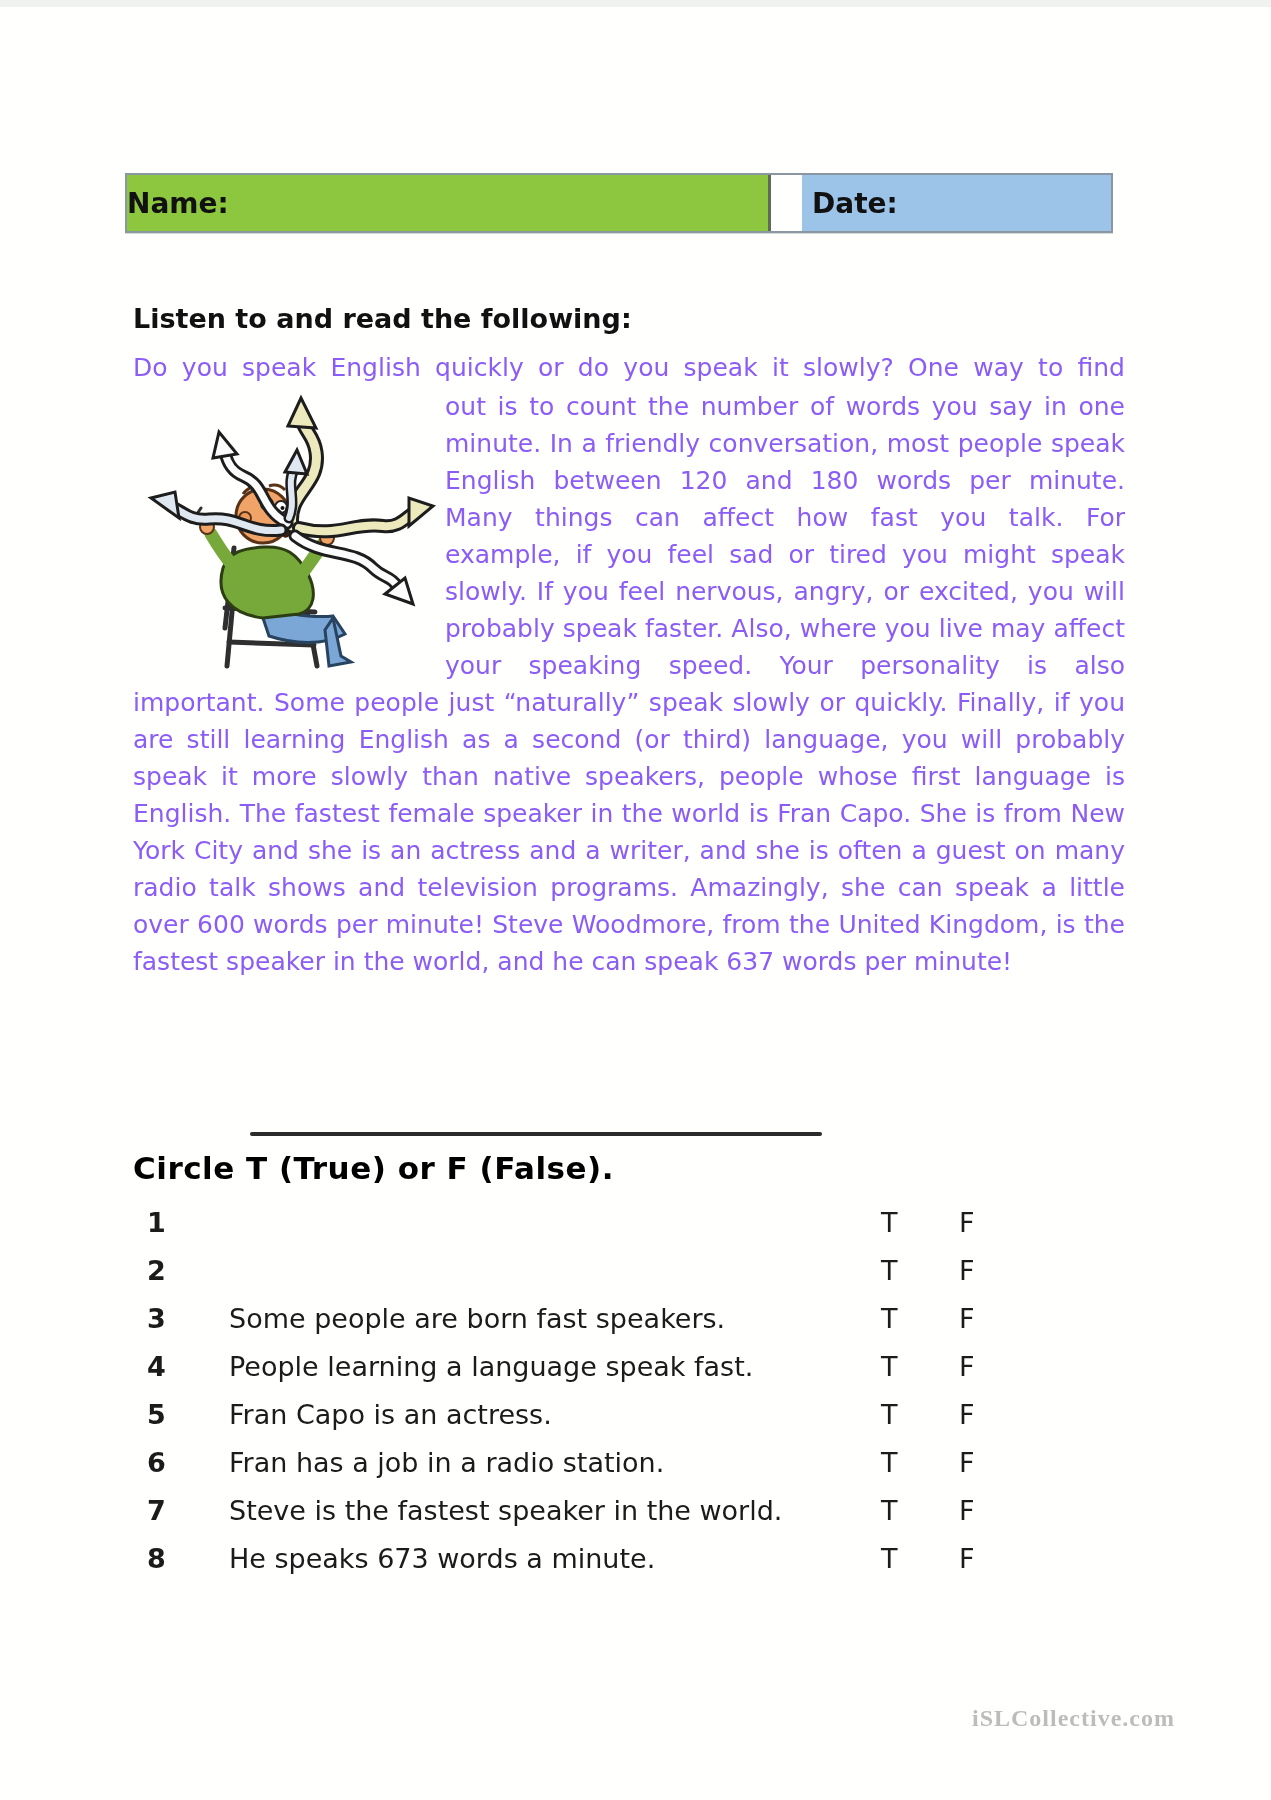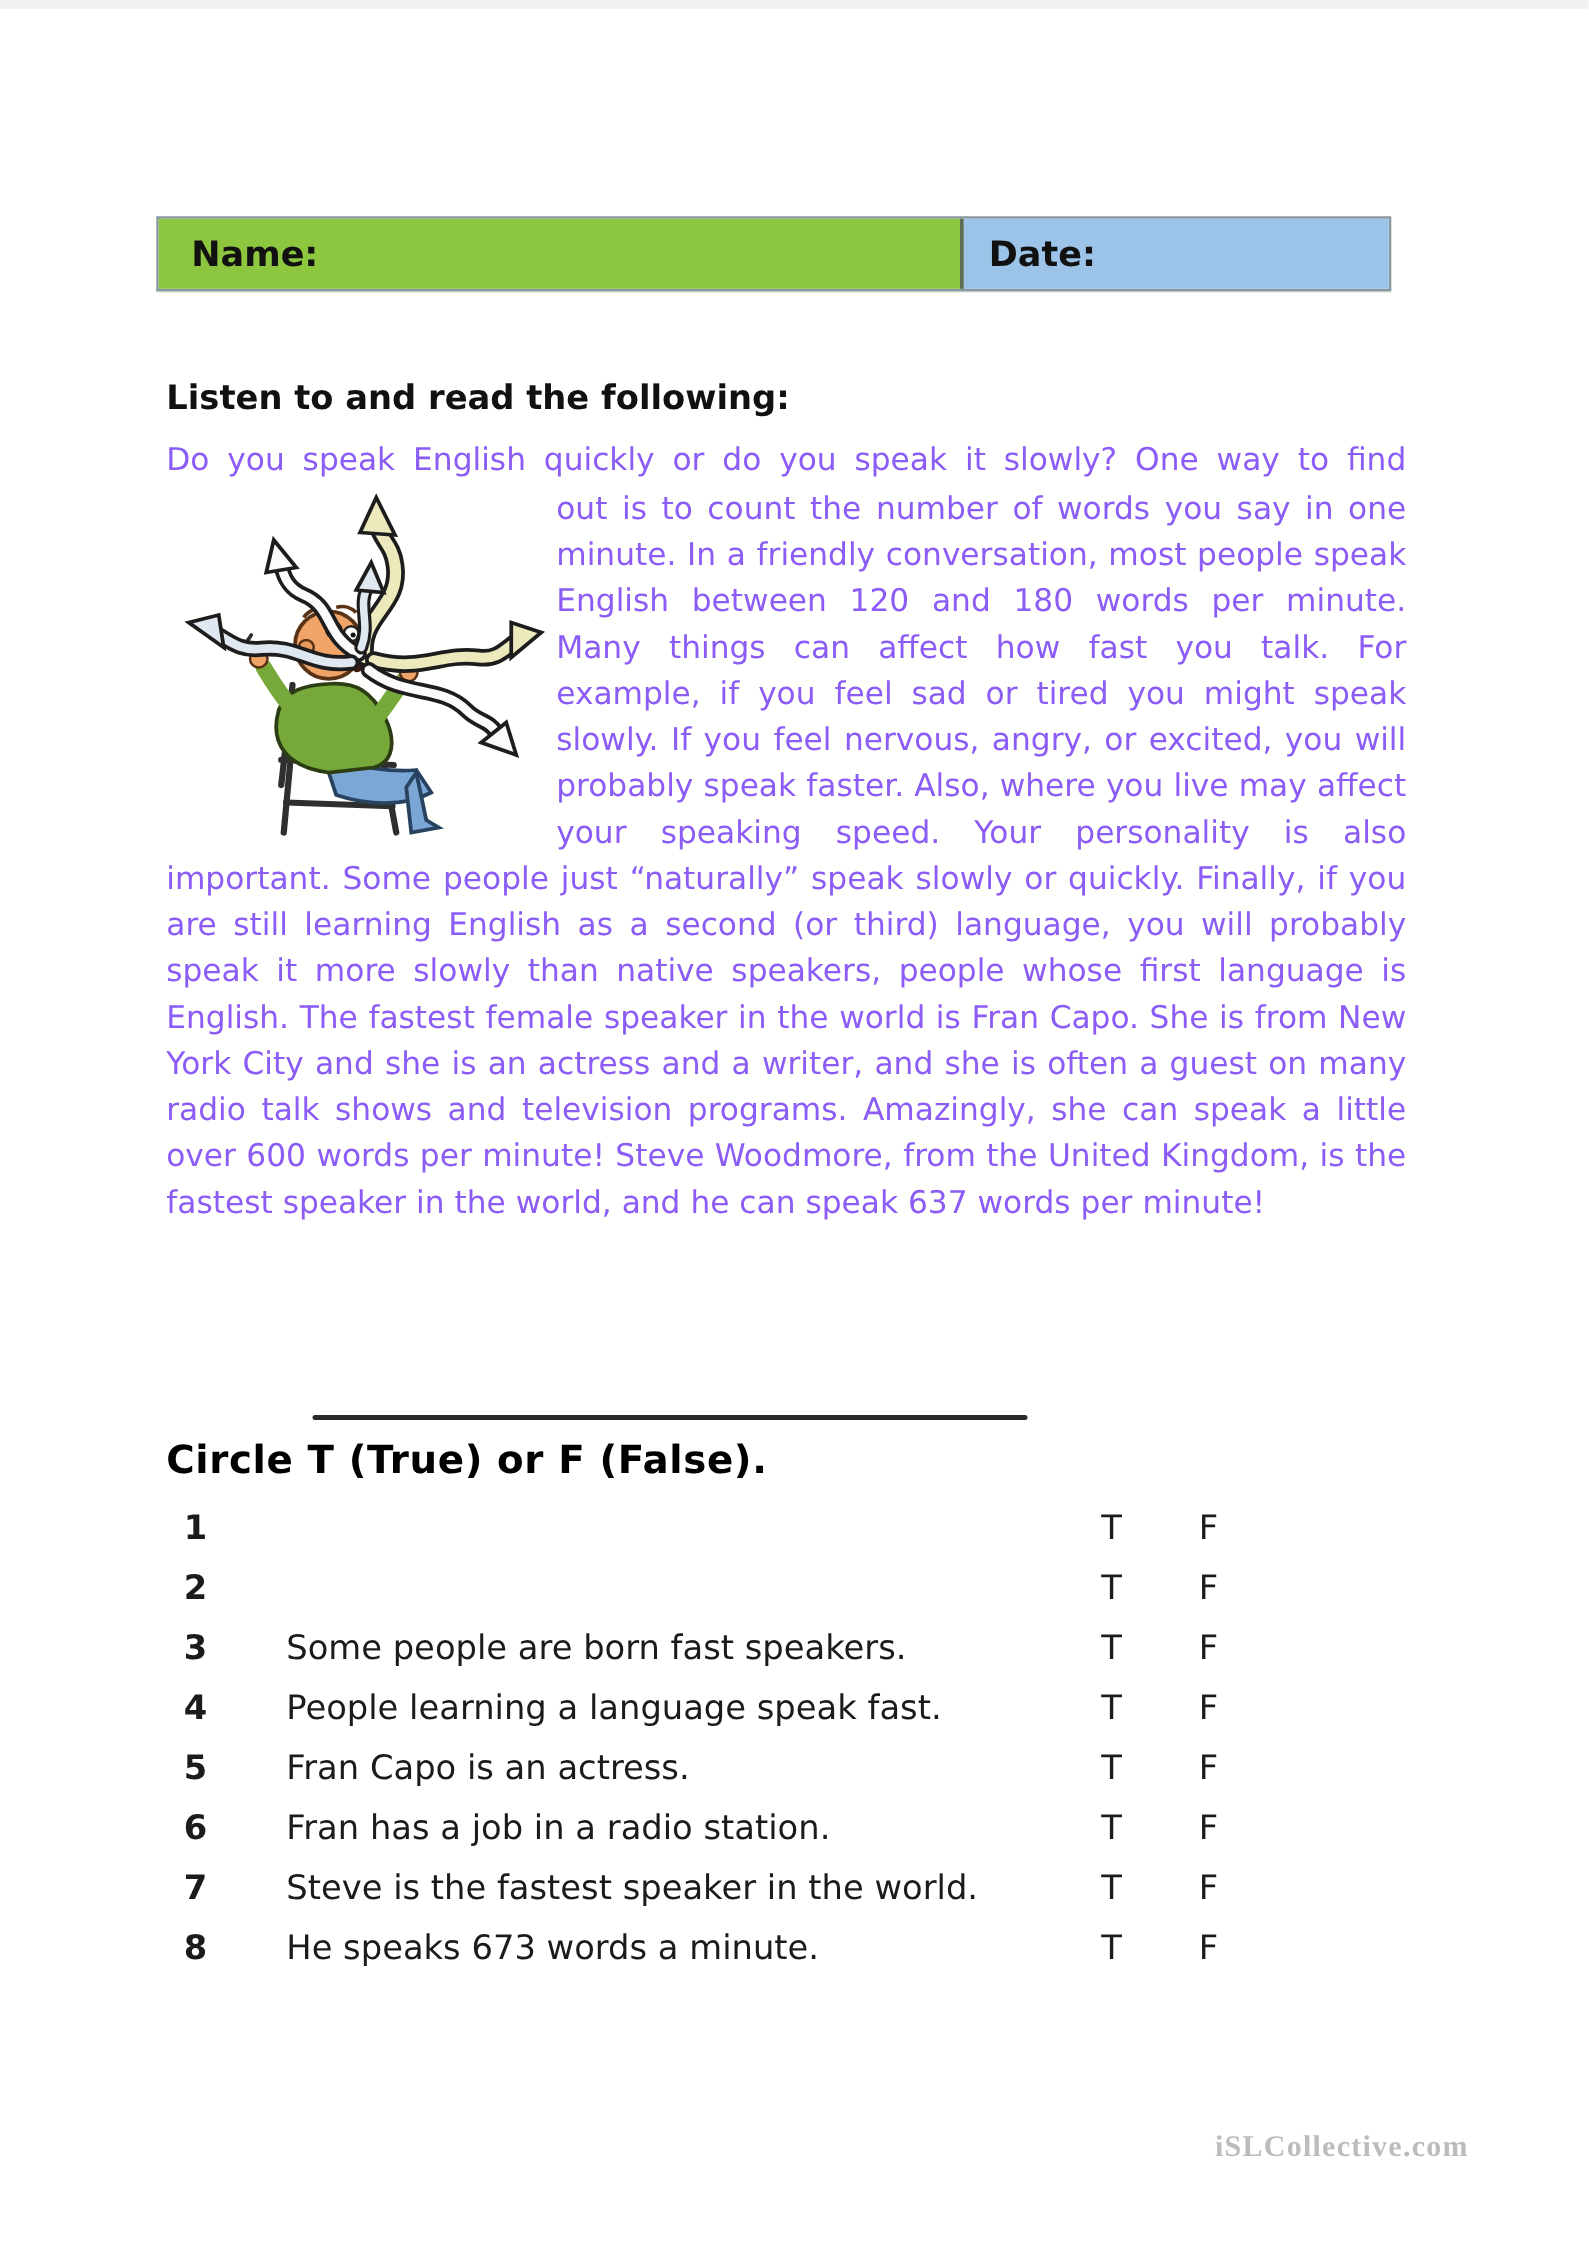--- a/index.html
+++ b/index.html
@@ -14,22 +14,22 @@
   .page{position:absolute;left:0;top:0;width:1271px;height:1800px;background:#fffffe;overflow:hidden;}
   .scan-edge{position:absolute;left:0;top:0;width:100%;height:7px;background:#f0f2f0;}
 
   
   .header-bar{
     position:absolute;left:125px;top:173px;width:988px;height:60px;
     display:flex;border:2px solid #8a97a0;box-sizing:border-box;
     box-shadow:0 1px 0 #d8dcd8;
   }
   .cell{display:flex;align-items:center;font-weight:bold;font-size:28px;color:#111;}
-  .cell.name{width:644px;background:#8dc63f;border-right:3px solid #5f6b54;padding-left:26px;box-sizing:border-box;}
-  .cell.date{flex:1;background:#9cc3e8;padding-left:20px;box-sizing:border-box;}
+  .cell.name{width:644px;background:#8dc63f;border-right:3px solid #5f6b54;box-sizing:border-box;}
+  .cell.date{flex:1;background:#9cc3e8;padding-left:10px;box-sizing:border-box;margin-left:31px;}
 
   .title{
     position:absolute;left:133px;top:243px;
     font-size:33px;font-weight:bold;color:#b2322b;letter-spacing:0.5px;
   }
   .instructions{
     position:absolute;left:133px;top:303px;
     font-size:27px;font-weight:bold;color:#111;
   }
 

